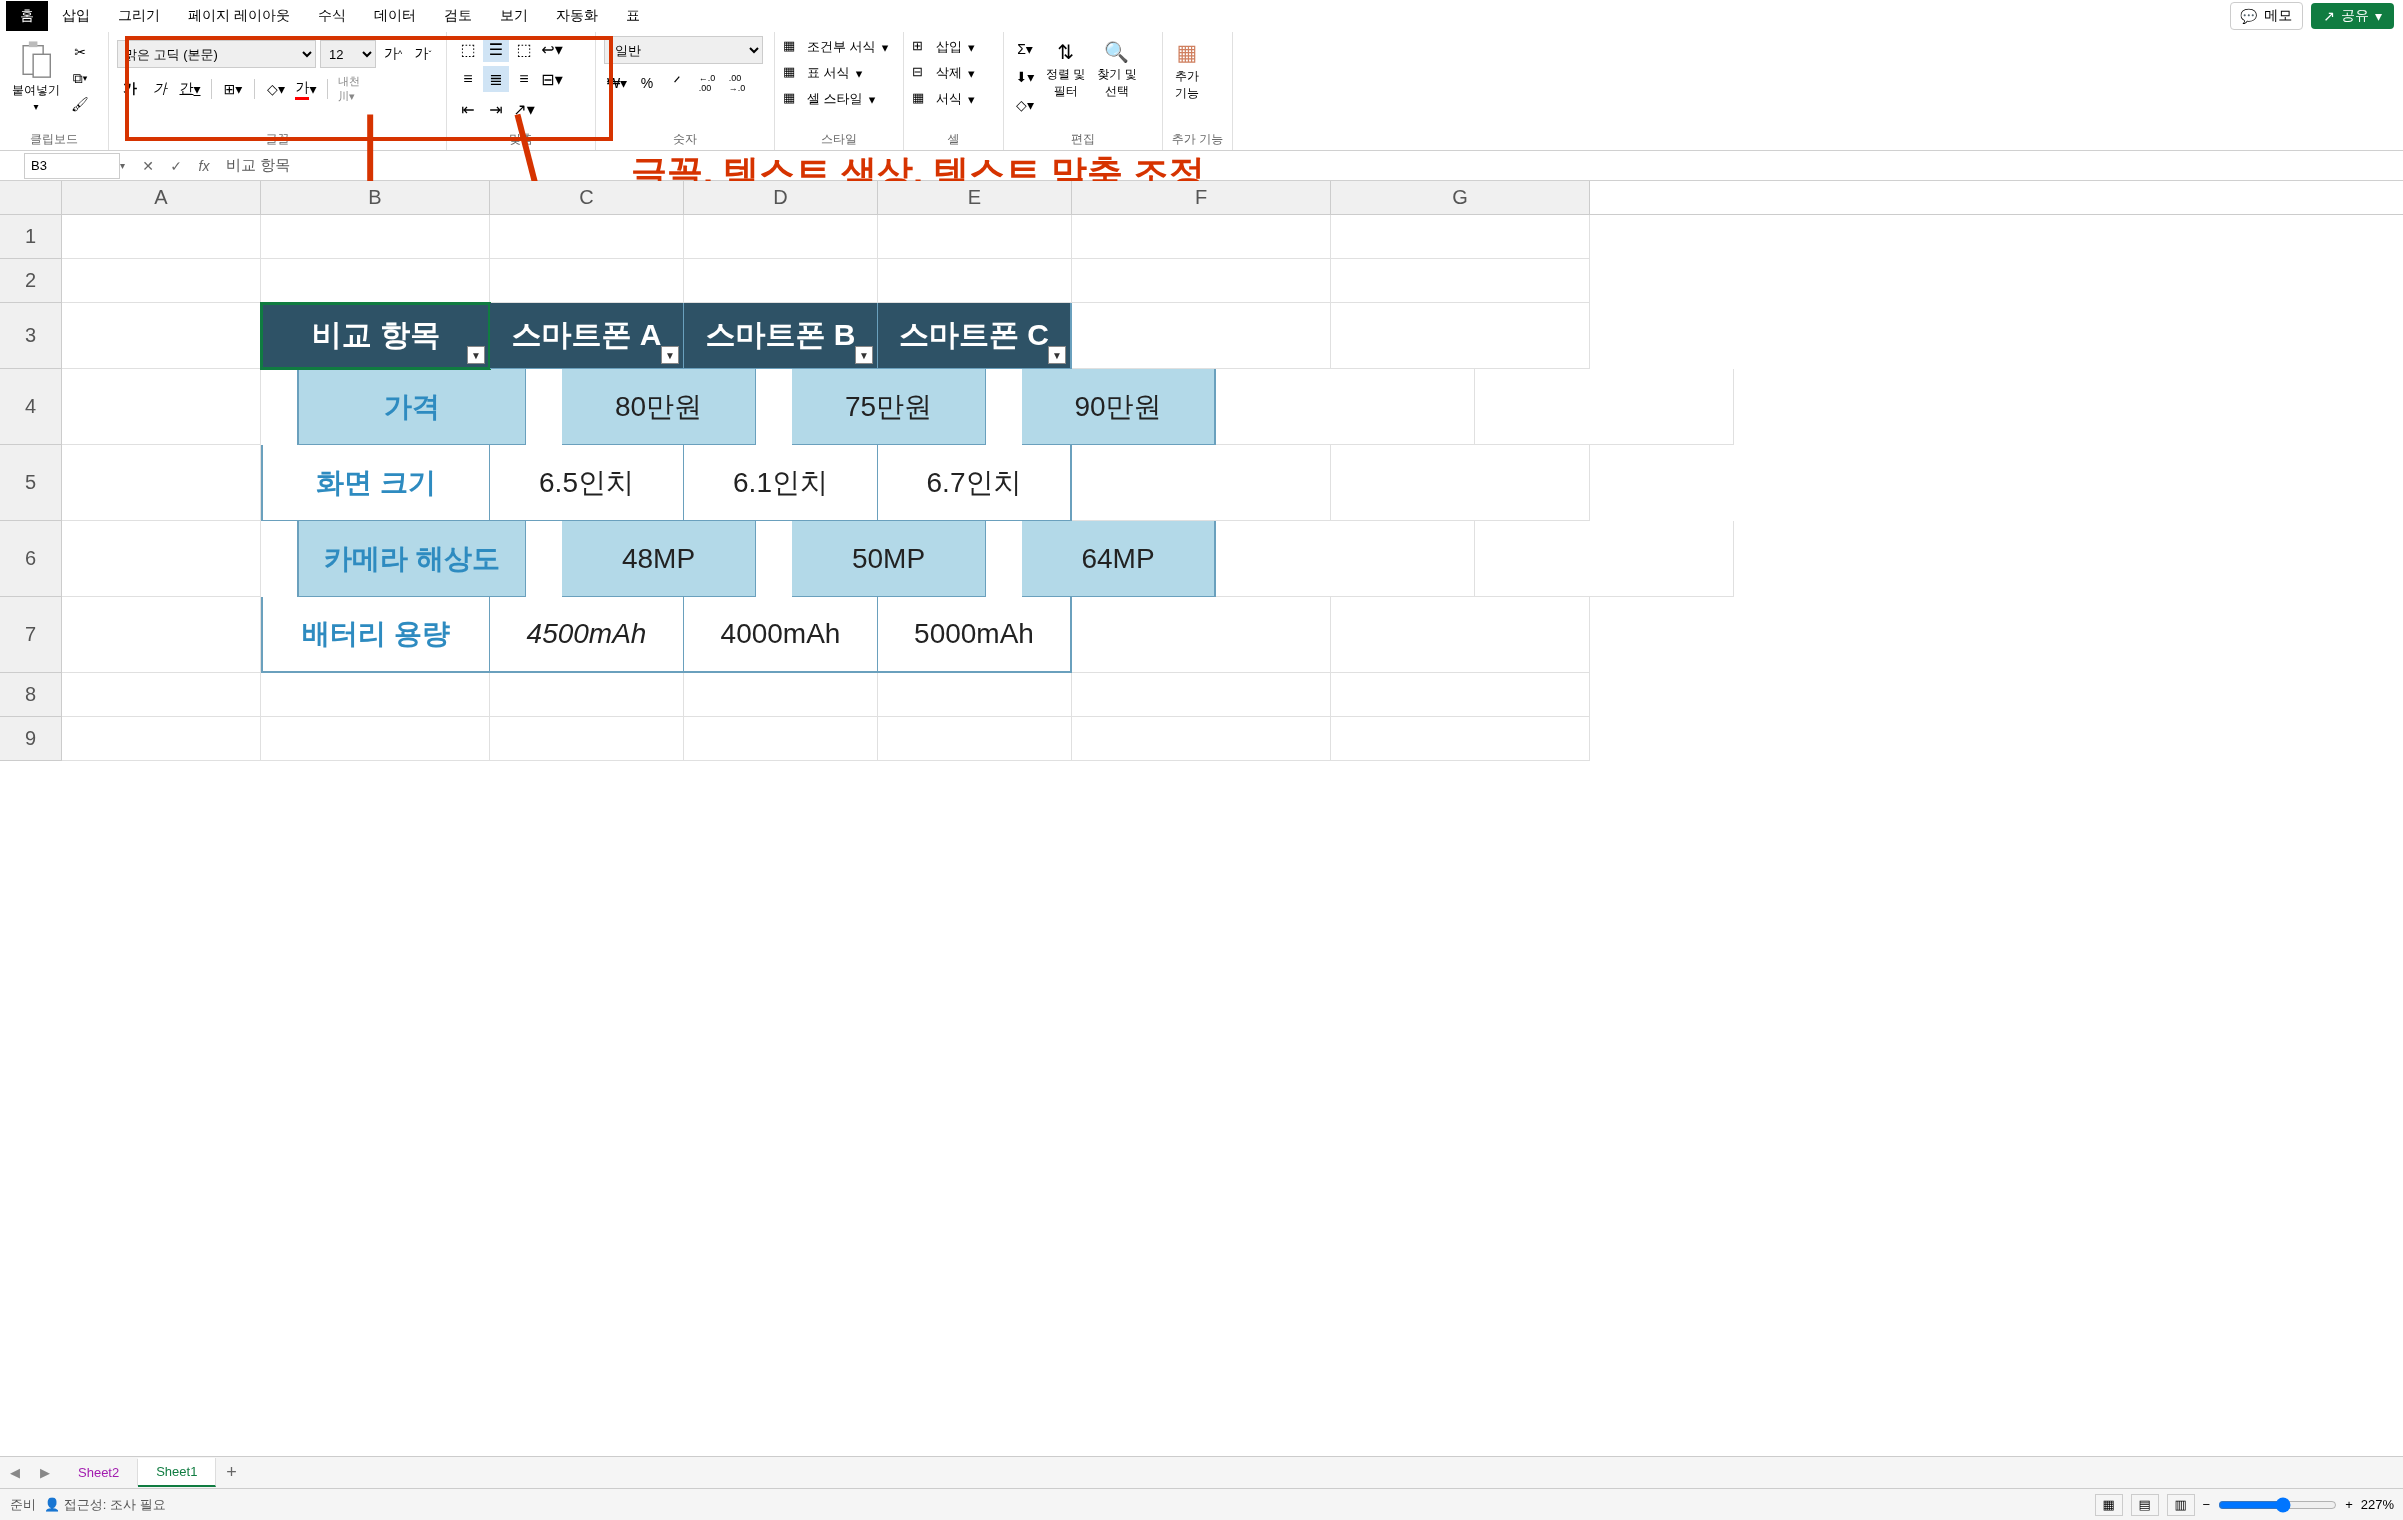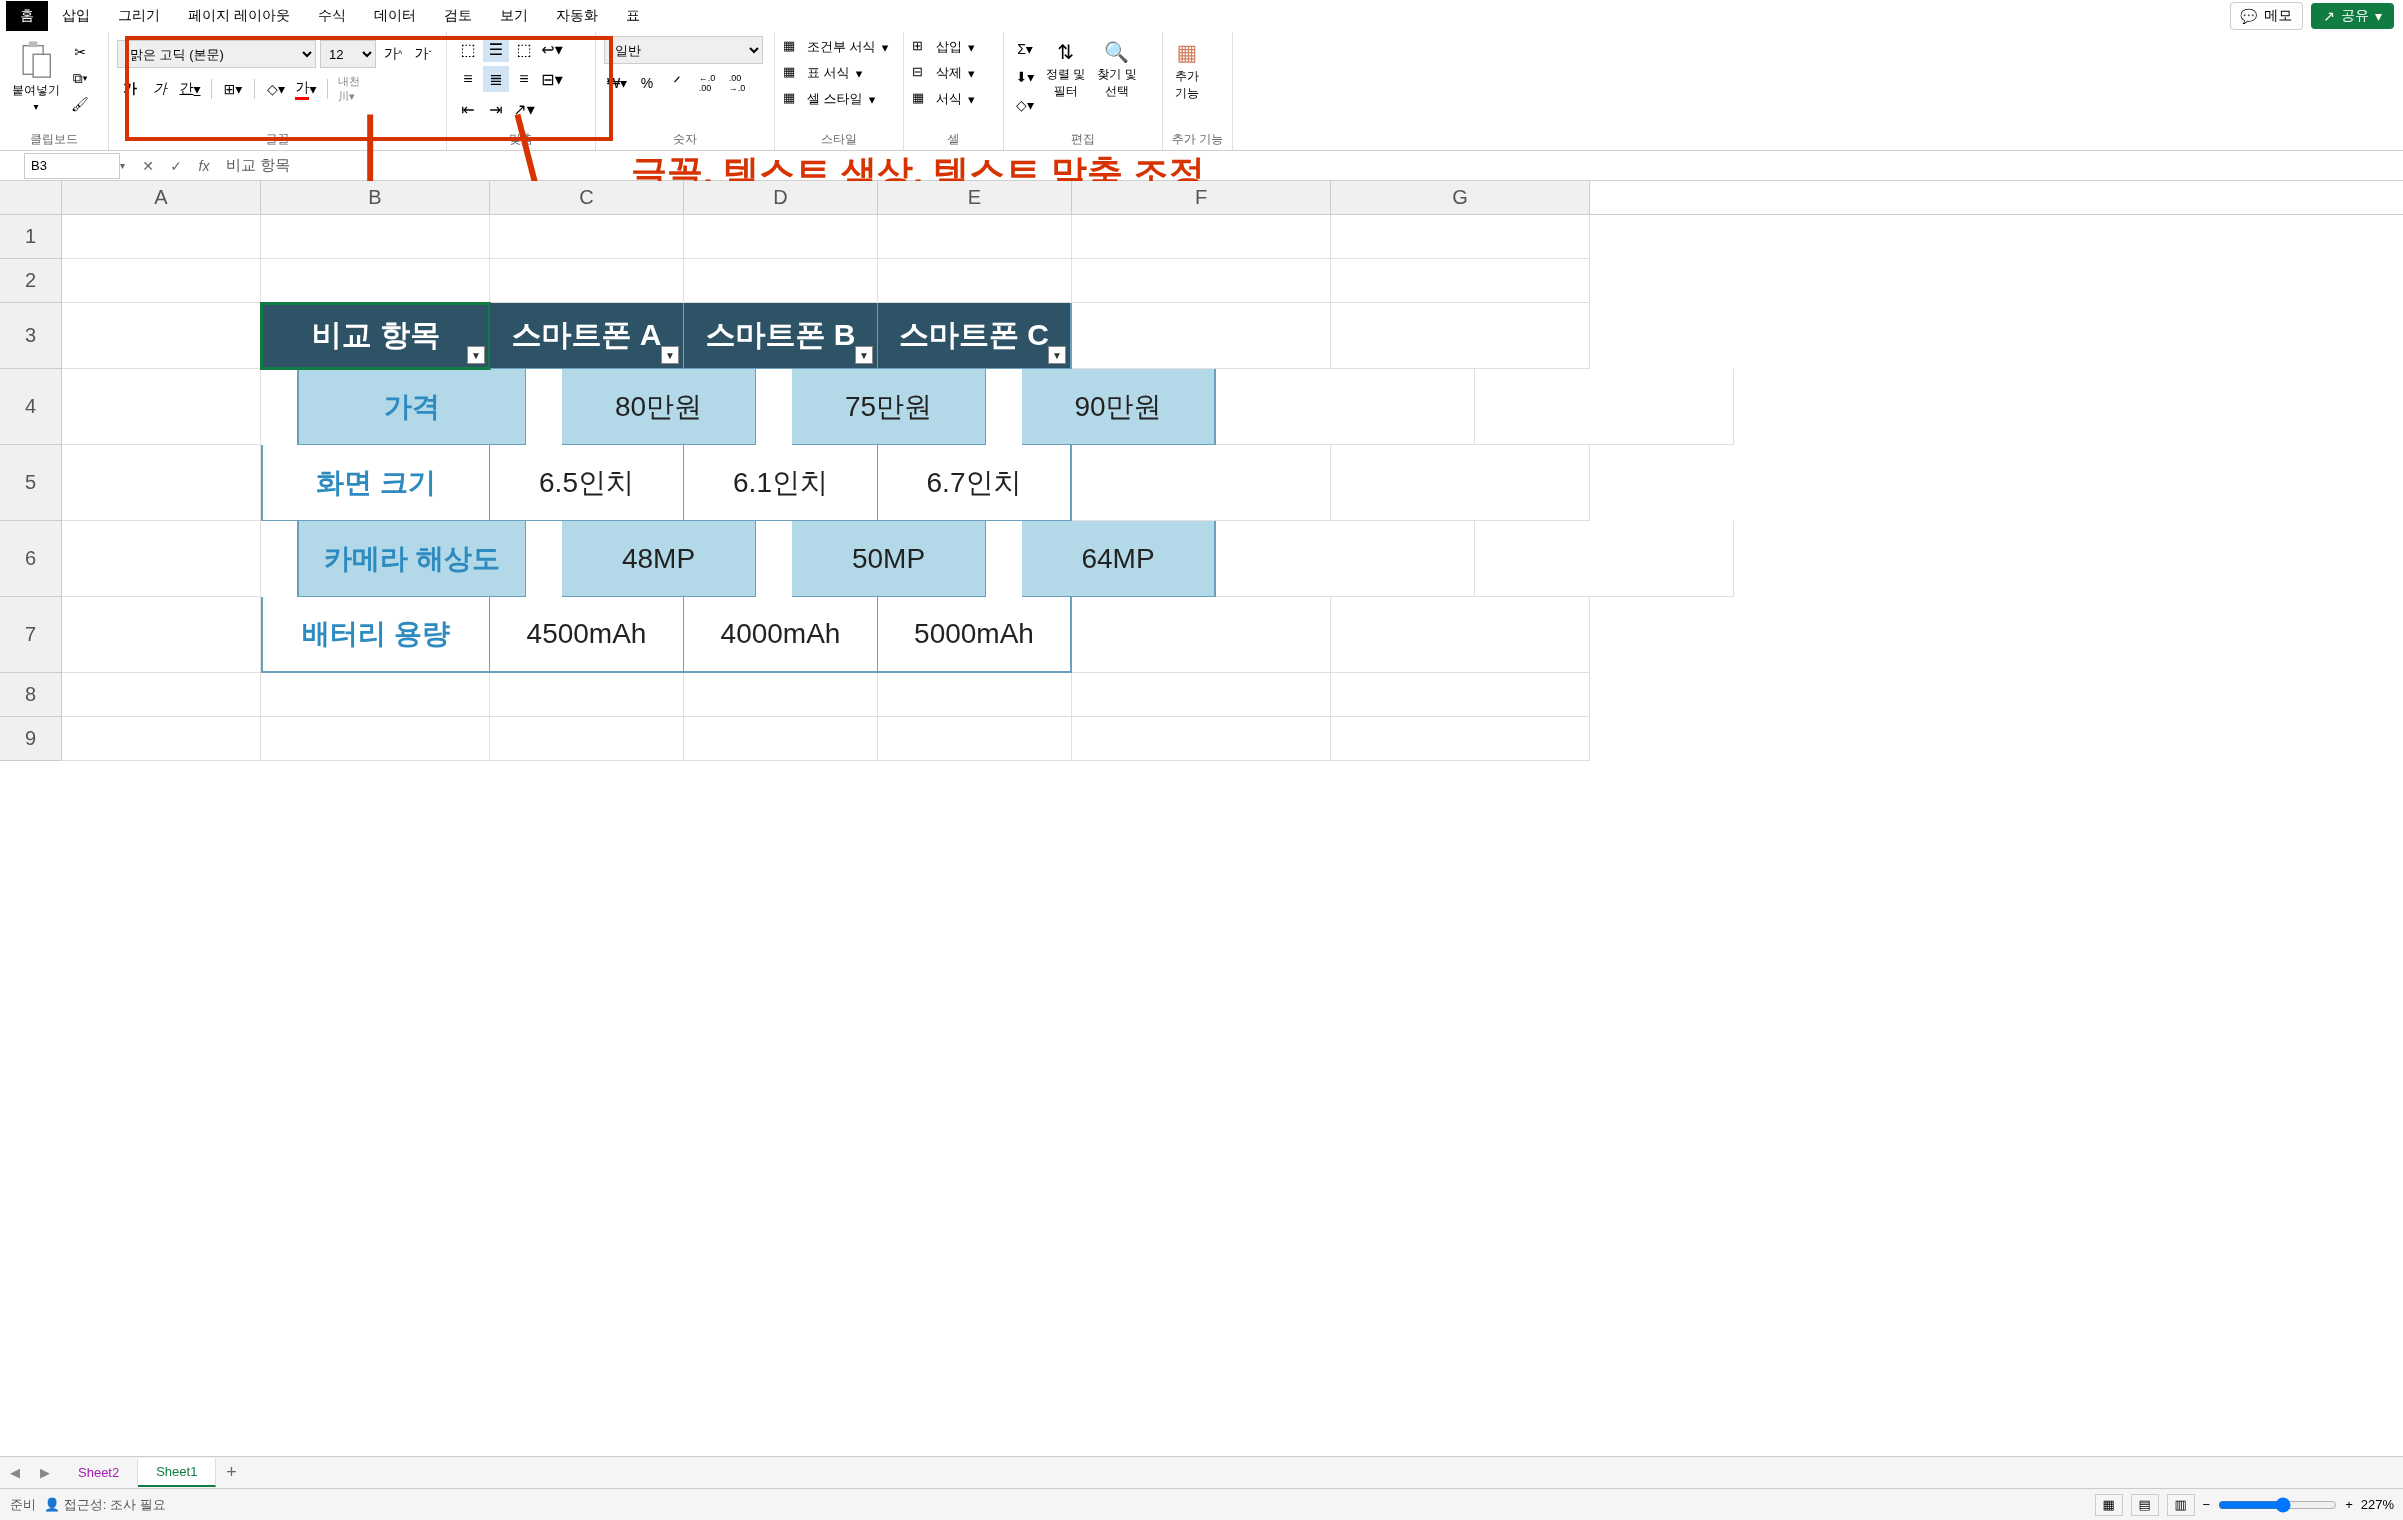--- a/index.html
+++ b/index.html
@@ -17,21 +17,21 @@
 .ribbon { display: flex; height: 119px; border-bottom: 1px solid #d0d0d0; background: #fff; position: relative; }
 .ribbon-group { display: flex; flex-direction: column; border-right: 1px solid #e0e0e0; padding: 4px 8px; position: relative; }
 .ribbon-group-label { position: absolute; bottom: 2px; left: 0; right: 0; text-align: center; font-size: 12px; color: #666; }
 .ribbon-content { flex: 1; display: flex; align-items: flex-start; gap: 4px; }
 .clipboard-group { width: 109px; }
 .vbtn { display: flex; flex-direction: column; align-items: center; gap: 2px; font-size: 12px; cursor: pointer; padding: 4px; }
 .icon-paste { width: 36px; height: 40px; }
 .small-btn { width: 24px; height: 24px; display: flex; align-items: center; justify-content: center; cursor: pointer; font-size: 14px; }
 
 .font-group { width: 338px; }
-.font-select { width: 199px; height: 28px; border: 1px solid #ccc; padding: 2px 8px; font-size: 13px; }
+.font-select { width: 199px; height: 28px; border: 1px solid #ccc; padding: 2px 2px; font-size: 13px; }
 .size-select { width: 56px; height: 28px; border: 1px solid #ccc; padding: 2px 4px; font-size: 13px; }
 .font-row { display: flex; gap: 4px; align-items: center; margin-top: 4px; }
 .fbtn { width: 26px; height: 26px; display: flex; align-items: center; justify-content: center; cursor: pointer; font-size: 14px; border: 1px solid transparent; }
 
 .align-group { width: 149px; }
 .align-btn { width: 26px; height: 26px; display: flex; align-items: center; justify-content: center; cursor: pointer; }
 .align-btn.sel { background: #d0e4f5; }
 
 .number-group { width: 179px; }
 .number-select { width: 159px; height: 28px; border: 1px solid #ccc; padding: 2px 6px; font-size: 13px; }
@@ -373,21 +373,21 @@
         <div class="cell alt-row tdata" style="width: 194px; height: 76px; border-right: 1px solid rgb(106, 160, 189); border-bottom: 1px solid rgb(106, 160, 189);">48MP</div>
         <div class="cell alt-row tdata" style="width: 194px; height: 76px; border-right: 1px solid rgb(106, 160, 189); border-bottom: 1px solid rgb(106, 160, 189);">50MP</div>
         <div class="cell alt-row tdata" style="width: 194px; height: 76px; border-right: 2px solid rgb(106, 160, 189); border-bottom: 1px solid rgb(106, 160, 189);">64MP</div>
         <div class="cell" style="width: 259px; height: 76px;"></div>
         <div class="cell" style="width: 259px; height: 76px;"></div>
       </div>
       <div class="grid-row">
         <div class="row-header" style="height: 76px;">7</div>
         <div class="cell" style="width: 199px; height: 76px;"></div>
         <div class="cell tcat" style="width: 229px; height: 76px; border-right: 1px solid rgb(106, 160, 189); border-bottom: 2px solid rgb(106, 160, 189); border-left: 2px solid rgb(106, 160, 189);">배터리 용량</div>
-        <div class="cell tdata" style="width: 194px; height: 76px; border-right: 1px solid rgb(106, 160, 189); border-bottom: 2px solid rgb(106, 160, 189);">4500mAh</div>
+        <div class="cell tdata" style="width: 194px; height: 76px; border-right: 1px solid rgb(106, 160, 189); border-bottom: 2px solid rgb(106, 160, 189); font-style: italic;">4500mAh</div>
         <div class="cell tdata" style="width: 194px; height: 76px; border-right: 1px solid rgb(106, 160, 189); border-bottom: 2px solid rgb(106, 160, 189);">4000mAh</div>
         <div class="cell tdata" style="width: 194px; height: 76px; border-right: 2px solid rgb(106, 160, 189); border-bottom: 2px solid rgb(106, 160, 189);">5000mAh</div>
         <div class="cell" style="width: 259px; height: 76px;"></div>
         <div class="cell" style="width: 259px; height: 76px;"></div>
       </div>
       <div class="grid-row">
         <div class="row-header" style="height: 44px;">8</div>
         <div class="cell" style="width: 199px; height: 44px;"></div>
         <div class="cell" style="width: 229px; height: 44px;"></div>
         <div class="cell" style="width: 194px; height: 44px;"></div>

